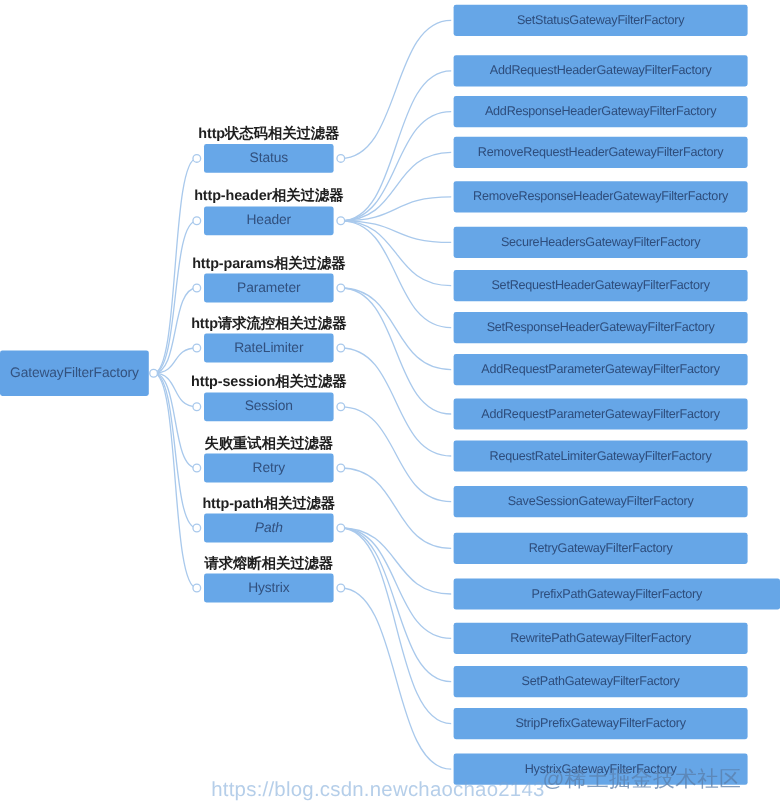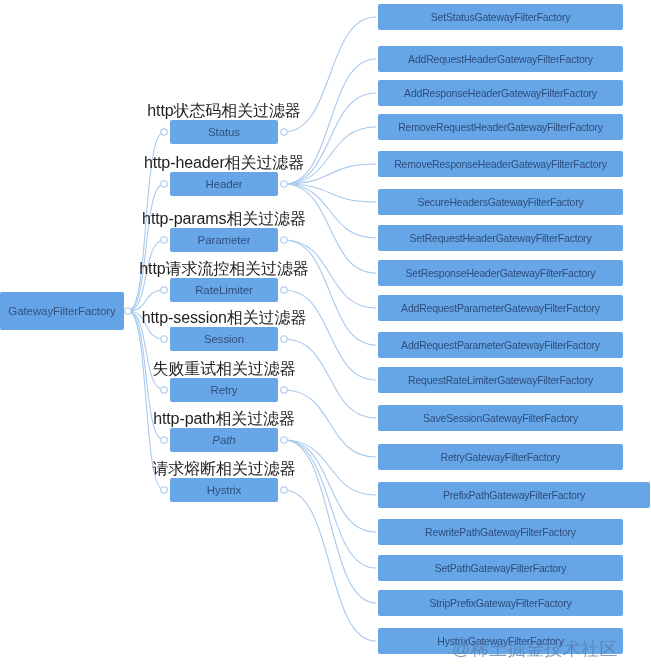--- a/index.html
+++ b/index.html
@@ -66,27 +66,28 @@
   .node.leaf {
     background: #66a6e7;
     color: #2e4d7c;
     font-size: 10.5px;
     letter-spacing: -0.2px;
   }
   .annotation {
     position: absolute;
     box-sizing: border-box;
     color: #1f1f1f;
-    font-size: 16px;
+    font-size: 12px;
     text-align: center;
     white-space: nowrap;
     display: flex;
     align-items: center;
     justify-content: center;
     letter-spacing: -0.1px;
+    font-weight: bold;
   }
   .watermark {
     position: absolute;
     white-space: nowrap;
     pointer-events: none;
   }
   .watermark.url {
     left: 176px;
     top: 648px;
     font-size: 17px;
@@ -244,15 +245,16 @@
         <span>SetPathGatewayFilterFactory</span>
       </div>
       <div class="node leaf" style="left:378px; top:590px;width:245px; height:26px;">
         <span>StripPrefixGatewayFilterFactory</span>
       </div>
       <div class="node leaf" style="left:378px; top:628px;width:245px; height:26px;">
         <span>HystrixGatewayFilterFactory</span>
       </div>
     </div>
 
+  <div class="watermark url">https://blog.csdn.newchaochao2143</div>
   <div class="watermark brand">@稀土掘金技术社区</div>
 
 </div>
 
 </body></html>

